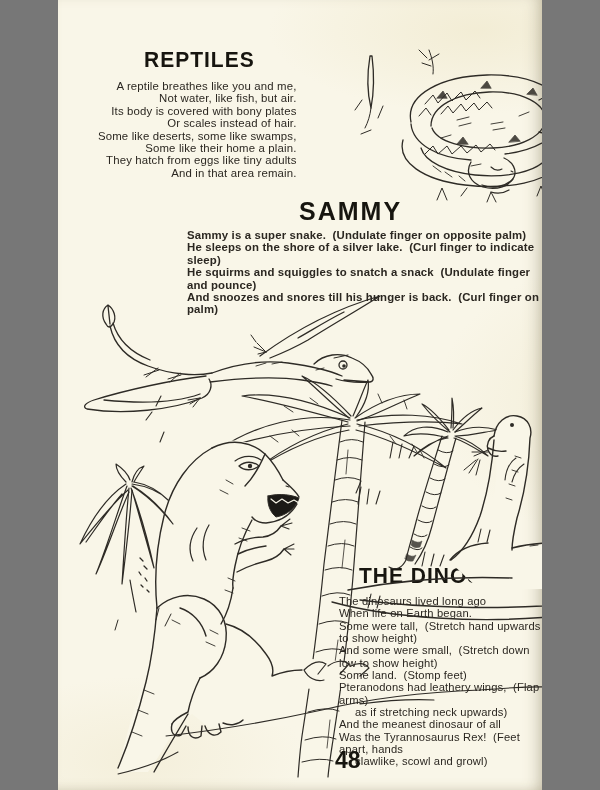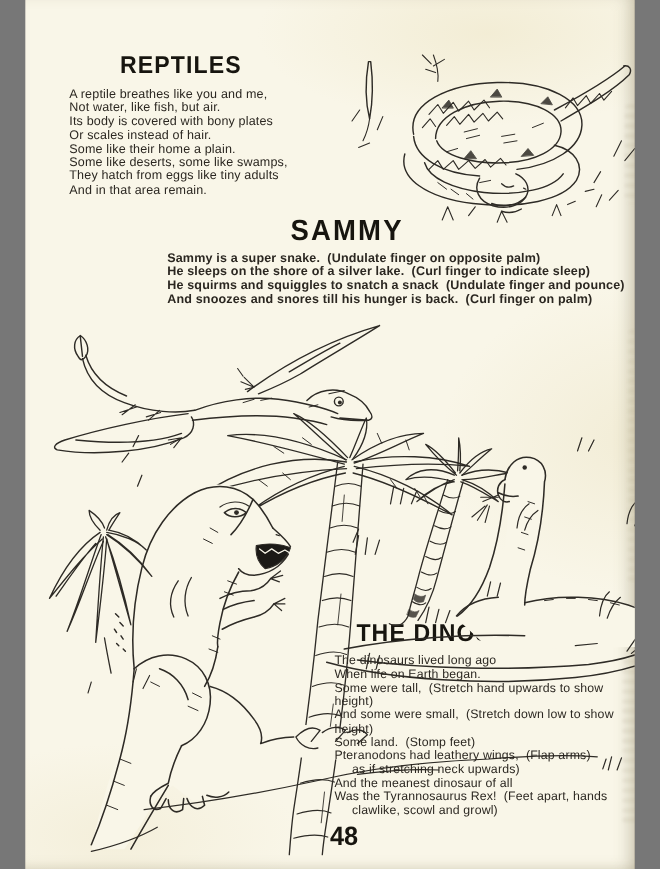--- a/index.html
+++ b/index.html
@@ -1,19 +1,19 @@
 <!DOCTYPE html>
 <html><head>
 <meta charset="utf-8">
 <style>
   html,body{margin:0;padding:0;}
   body{background:#777;}
   #page{
     position:relative;
-    width:554px;height:790px;
+    width:484px;height:790px;
     margin:0 auto;
     background:#f9f6e8;
     background-image:
       radial-gradient(ellipse 300px 120px at 420px 30px, rgba(228,216,170,.30), transparent 70%),
       radial-gradient(ellipse 260px 200px at 560px 400px, rgba(224,212,168,.28), transparent 70%),
       radial-gradient(ellipse 240px 120px at 80px 760px, rgba(226,214,172,.22), transparent 70%);
     box-shadow: inset -12px 0 16px -10px rgba(120,108,78,.45), inset 0 -8px 12px -8px rgba(140,126,92,.25);
     overflow:hidden;
     font-family:"Liberation Sans", sans-serif;
     color:#2b2824;
@@ -30,21 +30,21 @@
   #h-sammy{left:241px;top:196px;font-size:25px;letter-spacing:2px;}
   #h-dinosaurs{left:301px;top:564px;font-size:21px;}
   .poem{position:absolute;z-index:2;}
   .poem .ln{
     font-size:11.4px;
     line-height:12.4px;
     letter-spacing:.15px;
     white-space:pre-wrap;
     color:#2b2721;
   }
-  #p-reptiles{left:40px;top:80px;}
+  #p-reptiles{left:40px;top:80px;text-align:right;}
   #p-sammy{left:129px;top:229px;font-weight:bold;}
   #p-dinosaurs{left:281px;top:595px;}
   #p-dinosaurs .ln{font-size:11.2px;line-height:12.35px;}
   .indent{padding-left:16px;}
   #page-number{
     position:absolute;left:277px;top:747px;
     font-size:23px;font-weight:bold;color:#17150f;z-index:2;
     transform:scaleY(1.05);
   }
   .art{position:absolute;z-index:1;}
@@ -65,22 +65,22 @@
 <body>
 
 <div id="page">
 
   <div class="heading" id="h-reptiles">REPTILES</div>
   <div class="poem" id="p-reptiles">
     <div class="ln">A reptile breathes like you and me,</div>
     <div class="ln">Not water, like fish, but air.</div>
     <div class="ln">Its body is covered with bony plates</div>
     <div class="ln">Or scales instead of hair.</div>
+    <div class="ln">Some like deserts, some like swamps,</div>
     <div class="ln">Some like their home a plain.</div>
-    <div class="ln">Some like deserts, some like swamps,</div>
     <div class="ln">They hatch from eggs like tiny adults</div>
     <div class="ln">And in that area remain.</div>
   </div>
 
   <svg class="art" id="snake-art" width="302" height="162" viewBox="0 0 302 162">
     <g class="ink" stroke-width="1.3">
 
       <path d="M29,10 C26,28 26,46 30,62 C33,46 33,26 31,10 Z"></path>
       <path d="M30,62 C29,70 27,76 24,82 M14,64 l7,-10 M42,60 l-5,12 M20,88 l10,-4" stroke-width="1"></path>
       <path d="M88,4 c3,8 5,16 4,24 m-6,-16 l-8,-8 m10,10 l10,-6 m-8,12 l-9,-3" stroke-width="1"></path>

